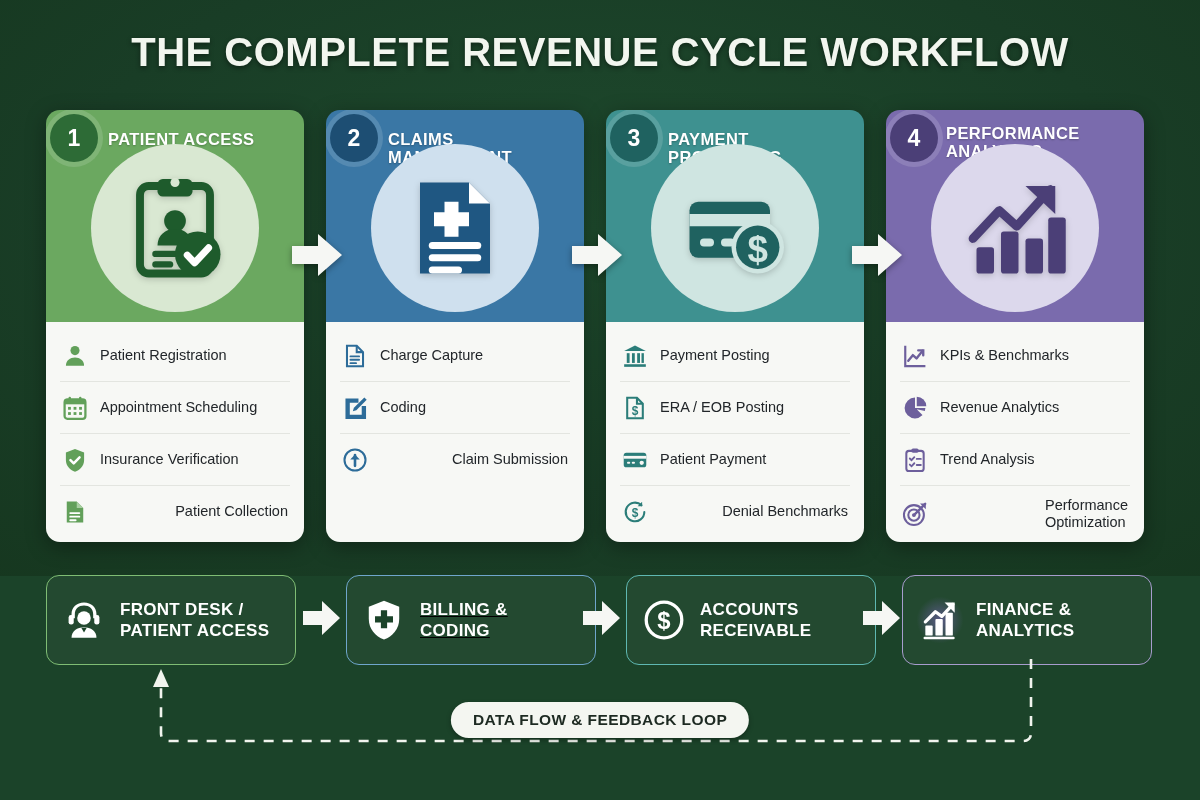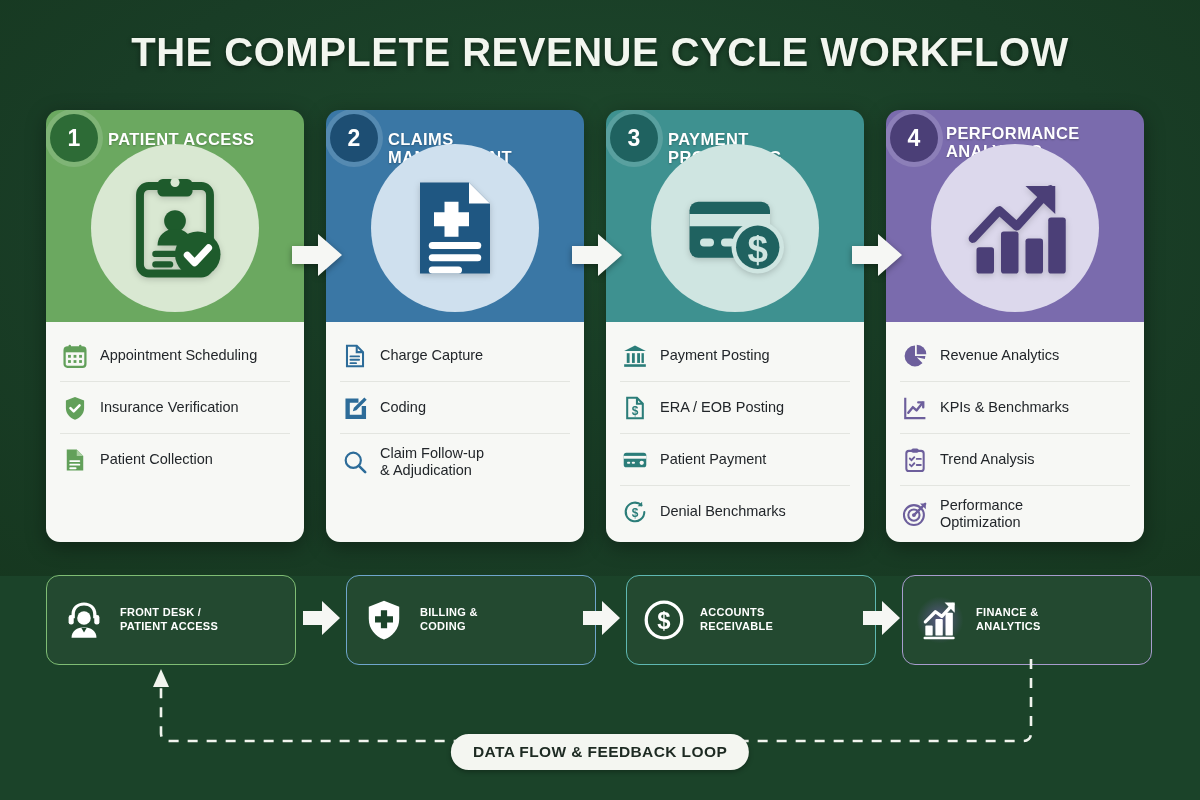--- a/index.html
+++ b/index.html
@@ -68,21 +68,21 @@
   .card-body {
     flex: 1; background: #f7f8f5; padding: 8px 14px 6px 14px;
     display: flex; flex-direction: column; justify-content: flex-start;
   }
   .row {
     display: flex; align-items: center; gap: 12px;
     padding: 11px 2px 11px 2px;
     border-bottom: 1px solid #e3e5e0;
     min-height: 52px;
   }
-  .row:last-child { border-bottom: none; }
+  .row:last-child { border-bottom: none; justify-content: space-between; }
   .row-ico { width: 26px; height: 26px; flex: 0 0 26px; }
   .row-ico svg { width: 26px; height: 26px; display: block; }
   .row-label {
     font-size: 14.5px; color: #22262a; line-height: 1.18;
     font-weight: normal;
   }
 
   
   .flow-arrow {
     position: absolute; top: 232px; width: 52px; height: 46px; z-index: 6;
@@ -96,40 +96,39 @@
     border-radius: 13px;
     border: 1.6px solid rgba(255,255,255,.35);
     background: rgba(255,255,255,.035);
     display: flex; align-items: center; gap: 13px;
     padding: 0 14px;
   }
   .dept-ico { width: 46px; height: 46px; flex: 0 0 46px;
     display:flex; align-items:center; justify-content:center; }
   .dept-ico svg { width: 44px; height: 44px; display: block; }
   .dept-label {
-    font-size: 11px; font-weight: bold; color: #ffffff;
+    font-size: 17px; font-weight: bold; color: #ffffff;
     line-height: 1.24; letter-spacing: .3px;
   }
   .dept-arrow {
     position: absolute; top: 600px; width: 38px; height: 36px; z-index: 4;
   }
   .dept-arrow svg { width: 100%; height: 100%; display: block; }
 
   
   #loop { position: absolute; left: 0; top: 655px; width: 1200px; height: 120px; }
   #loop svg { width: 1200px; height: 120px; display: block; }
   #loop-pill {
     position: absolute; left: 50%; top: 720px; transform: translate(-50%,-50%);
     background: #f4f6f1; border-radius: 20px;
     padding: 9px 22px;
     font-size: 15.5px; font-weight: bold; color: #1d2a22;
     letter-spacing: .4px;
     box-shadow: 0 2px 5px rgba(0,0,0,.3);
     white-space: nowrap;
-    margin-top: 32px;
   }
 </style>
 </head>
 <body>
 
 <div id="stage">
 
   <div id="title">THE COMPLETE REVENUE CYCLE WORKFLOW</div>
 
   <div class="card" id="card0" style="left:46px">
@@ -148,20 +147,29 @@
             <circle cx="45" cy="47" r="13" fill="#1e5b2c"></circle>
             <path d="M39 47.5l4.2 4.4 8-8.6" stroke="#ffffff" stroke-width="4" stroke-linecap="round" stroke-linejoin="round" fill="none"></path>
           </svg>
         </div>
         <div class="badge" id="badge0" style="background: rgb(45, 107, 54);">1</div>
       </div>
       <div class="card-body">
         <div class="row">
           <span class="row-ico">
             <svg viewBox="0 0 24 24">
+                <circle cx="12" cy="7" r="4.2" fill="#62a05a"></circle>
+                <path d="M3.6 21c0-4.8 3.8-7.6 8.4-7.6s8.4 2.8 8.4 7.6z" fill="#62a05a"></path>
+              </svg>
+          </span>
+          <span class="row-label">Patient Registration</span>
+        </div>
+        <div class="row">
+          <span class="row-ico">
+            <svg viewBox="0 0 24 24">
                 <rect x="2.4" y="4" width="19.2" height="18" rx="2.6" fill="none" stroke="#62a05a" stroke-width="2.1"></rect>
                 <rect x="2.4" y="4" width="19.2" height="4.6" fill="#62a05a"></rect>
                 <rect x="6" y="1.6" width="2.3" height="4.4" rx="1.1" fill="#62a05a"></rect>
                 <rect x="15.7" y="1.6" width="2.3" height="4.4" rx="1.1" fill="#62a05a"></rect>
                 <g fill="#62a05a">
                   <rect x="5.6" y="11" width="2.6" height="2.6"></rect>
                   <rect x="10.7" y="11" width="2.6" height="2.6"></rect>
                   <rect x="15.8" y="11" width="2.6" height="2.6"></rect>
                   <rect x="5.6" y="15.8" width="2.6" height="2.6"></rect>
                   <rect x="10.7" y="15.8" width="2.6" height="2.6"></rect>
@@ -236,25 +244,26 @@
             <svg viewBox="0 0 24 24">
                 <path d="M3.2 3.2h12v4h-8v11h11v-8h4v12H3.2z" fill="#2d6c99"></path>
                 <path d="M20.6 2.2l2.2 2.2-9.6 9.6-3.2 1 1-3.2z" fill="#2d6c99"></path>
               </svg>
           </span>
           <span class="row-label">Coding</span>
         </div>
         <div class="row">
           <span class="row-ico">
             <svg viewBox="0 0 24 24">
-                <circle cx="10.4" cy="10.4" r="7" fill="none" stroke="#2d6c99" stroke-width="2"></circle>
-                <line x1="15.6" y1="15.6" x2="21.4" y2="21.4" stroke="#2d6c99" stroke-width="2.4" stroke-linecap="round"></line>
-              </svg>
-          </span>
-          <span class="row-label multiline">Claim Follow-up<br>&amp; Adjudication</span>
+                <circle cx="12" cy="12" r="9.7" fill="none" stroke="#2d6c99" stroke-width="1.9"></circle>
+                <path d="M12 17.4V7.4" stroke="#2d6c99" stroke-width="2.4" stroke-linecap="round"></path>
+                <path d="M7.6 11.6L12 6.9l4.4 4.7z" fill="#2d6c99"></path>
+              </svg>
+          </span>
+          <span class="row-label">Claim Submission</span>
         </div>
       </div>
     </div>
   </div>
 
   <div class="card" id="card2" style="left:606px">
     <div class="card-inner">
       <div class="card-head" id="head2" style="background: linear-gradient(rgb(62, 145, 144) 0%, rgb(62, 145, 144) 100%);">
         <div class="card-title">PAYMENT PROCESSING</div>
         <div class="hero-circle" id="hero2" style="background: rgb(207, 229, 225);">
@@ -337,36 +346,36 @@
             <path d="M8 38 L23 22 L33 31 L52 10" stroke="#4b3f77" stroke-width="5" fill="none" stroke-linecap="round" stroke-linejoin="round"></path>
             <path d="M38 8h17v16z" fill="#4b3f77"></path>
           </svg>
         </div>
         <div class="badge" id="badge3" style="background: rgb(75, 63, 119);">4</div>
       </div>
       <div class="card-body">
         <div class="row">
           <span class="row-ico">
             <svg viewBox="0 0 24 24">
+                <path d="M3 2.6v18.8h18.6" fill="none" stroke="#6d5f9c" stroke-width="2"></path>
+                <path d="M5.8 16.4l4.2-5.2 3.4 3 5.6-7" fill="none" stroke="#6d5f9c" stroke-width="2.2" stroke-linecap="round" stroke-linejoin="round"></path>
+                <path d="M15 6.8h4.6v4.6" fill="none" stroke="#6d5f9c" stroke-width="2.2" stroke-linecap="round"></path>
+              </svg>
+          </span>
+          <span class="row-label">KPIs &amp; Benchmarks</span>
+        </div>
+        <div class="row">
+          <span class="row-ico">
+            <svg viewBox="0 0 24 24">
                 <path d="M12 12V2.4A9.6 9.6 0 1 0 21.6 12z" fill="#6d5f9c"></path>
                 <path d="M13.6 10.4h8.8A8.8 8.8 0 0 0 13.6 1.6z" fill="#6d5f9c"></path>
                 <path d="M13.6 13.2l6.4 6.4a8.9 8.9 0 0 0 2.2-4.6z" fill="#f7f8f5"></path>
               </svg>
           </span>
           <span class="row-label">Revenue Analytics</span>
-        </div>
-        <div class="row">
-          <span class="row-ico">
-            <svg viewBox="0 0 24 24">
-                <path d="M3 2.6v18.8h18.6" fill="none" stroke="#6d5f9c" stroke-width="2"></path>
-                <path d="M5.8 16.4l4.2-5.2 3.4 3 5.6-7" fill="none" stroke="#6d5f9c" stroke-width="2.2" stroke-linecap="round" stroke-linejoin="round"></path>
-                <path d="M15 6.8h4.6v4.6" fill="none" stroke="#6d5f9c" stroke-width="2.2" stroke-linecap="round"></path>
-              </svg>
-          </span>
-          <span class="row-label">KPIs &amp; Benchmarks</span>
         </div>
         <div class="row">
           <span class="row-ico">
             <svg viewBox="0 0 24 24">
                 <rect x="4" y="3.6" width="16" height="18.6" rx="2.4" fill="none" stroke="#6d5f9c" stroke-width="1.9"></rect>
                 <rect x="8.6" y="1.4" width="6.8" height="4" rx="1.6" fill="#6d5f9c"></rect>
                 <g stroke="#6d5f9c" stroke-width="1.7" stroke-linecap="round" fill="none">
                   <path d="M7.2 10.6l1.6 1.6 2.6-2.8"></path>
                   <path d="M7.2 16.2l1.6 1.6 2.6-2.8"></path>
                   <line x1="13.6" y1="11" x2="17.4" y2="11"></line>
@@ -414,21 +423,21 @@
         <path d="M24 5c-8 0-13.6 5.4-13.6 12.6v4.6h3.6V17.6C14 12 18.3 8.3 24 8.3s10 3.7 10 9.3v4.6h3.6v-4.6C37.6 10.4 32 5 24 5z"></path>
         <rect x="7.2" y="18.6" width="5.6" height="10.4" rx="2.6"></rect>
         <rect x="35.2" y="18.6" width="5.6" height="10.4" rx="2.6"></rect>
         <circle cx="24" cy="21.8" r="7.4"></circle>
         <path d="M10.4 43.4c0-7.2 6.2-11.4 13.6-11.4s13.6 4.2 13.6 11.4z"></path>
         <path d="M21 32.4l3 5.2 3-5.2z" fill="#1b4329"></path>
       </svg>
     </span>
     <span class="dept-label">FRONT DESK /<br>PATIENT ACCESS</span>
   </div>
-  <div class="dept" id="dept1" style="left: 346px; border-color: rgb(111, 166, 204);">
+  <div class="dept" id="dept1" style="left: 346px; border-color: rgb(111, 166, 204); text-decoration: underline;">
     <span class="dept-ico">
       <svg viewBox="0 0 48 48">
           <path d="M24 3l16.6 6.6v13.2C40.6 33.6 33.4 41.8 24 45.4 14.6 41.8 7.4 33.6 7.4 22.8V9.6z" fill="#ffffff"></path>
           <path d="M20.6 13.4h6.8v6.4h6.4v6.8h-6.4v6.4h-6.8v-6.4h-6.4v-6.8h6.4z" fill="#1b4329"></path>
         </svg>
     </span>
     <span class="dept-label">BILLING &amp;<br>CODING</span>
   </div>
   <div class="dept" id="dept2" style="left: 626px; border-color: rgb(95, 184, 178);">
     <span class="dept-ico">

